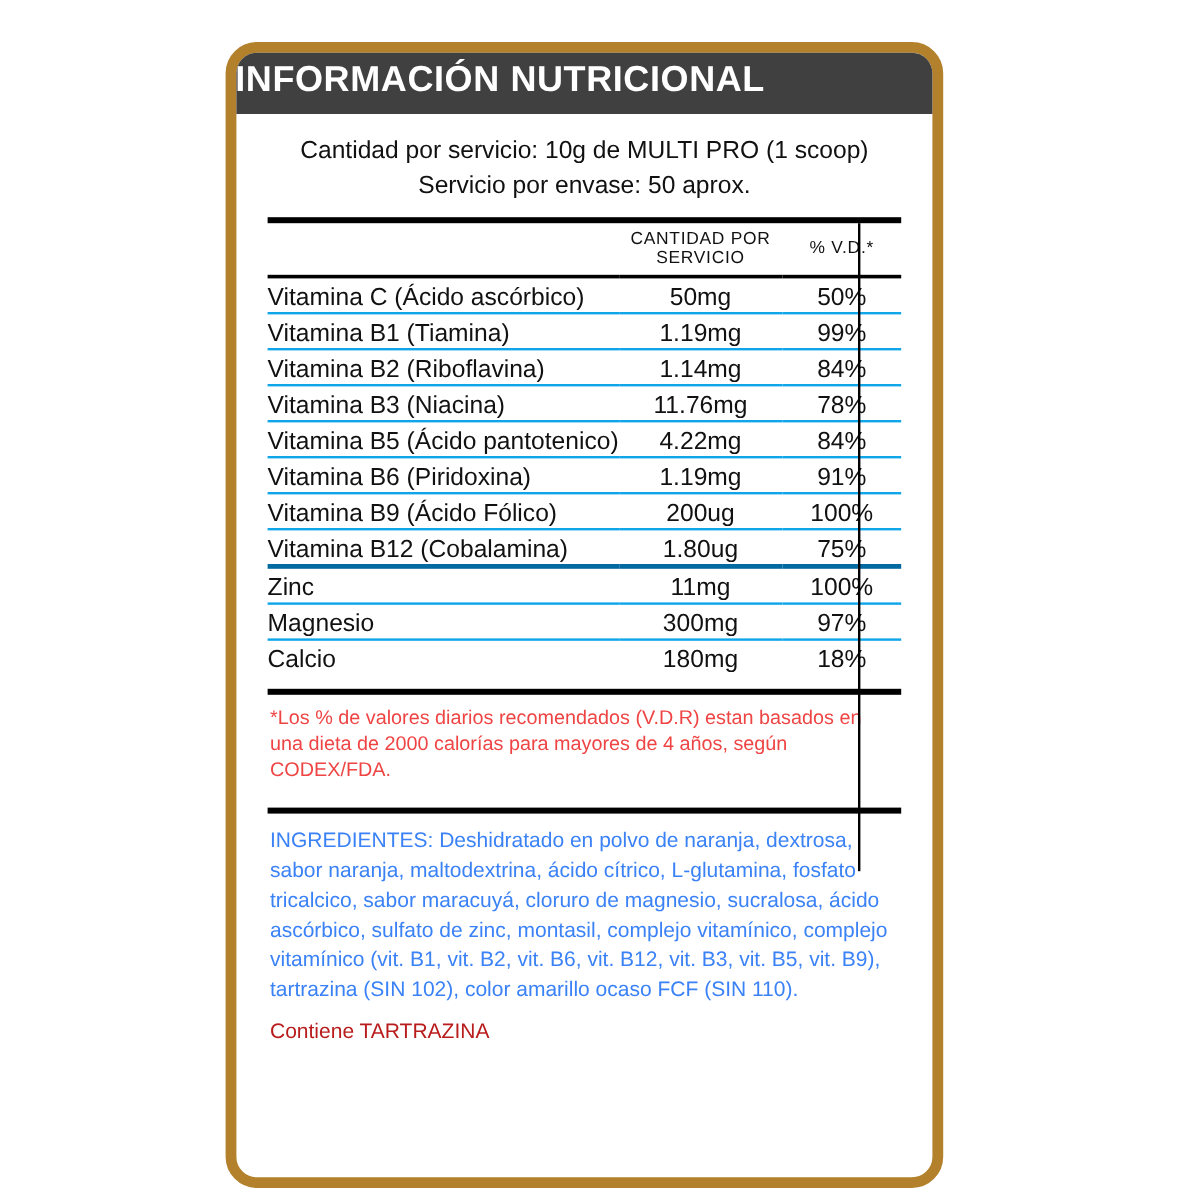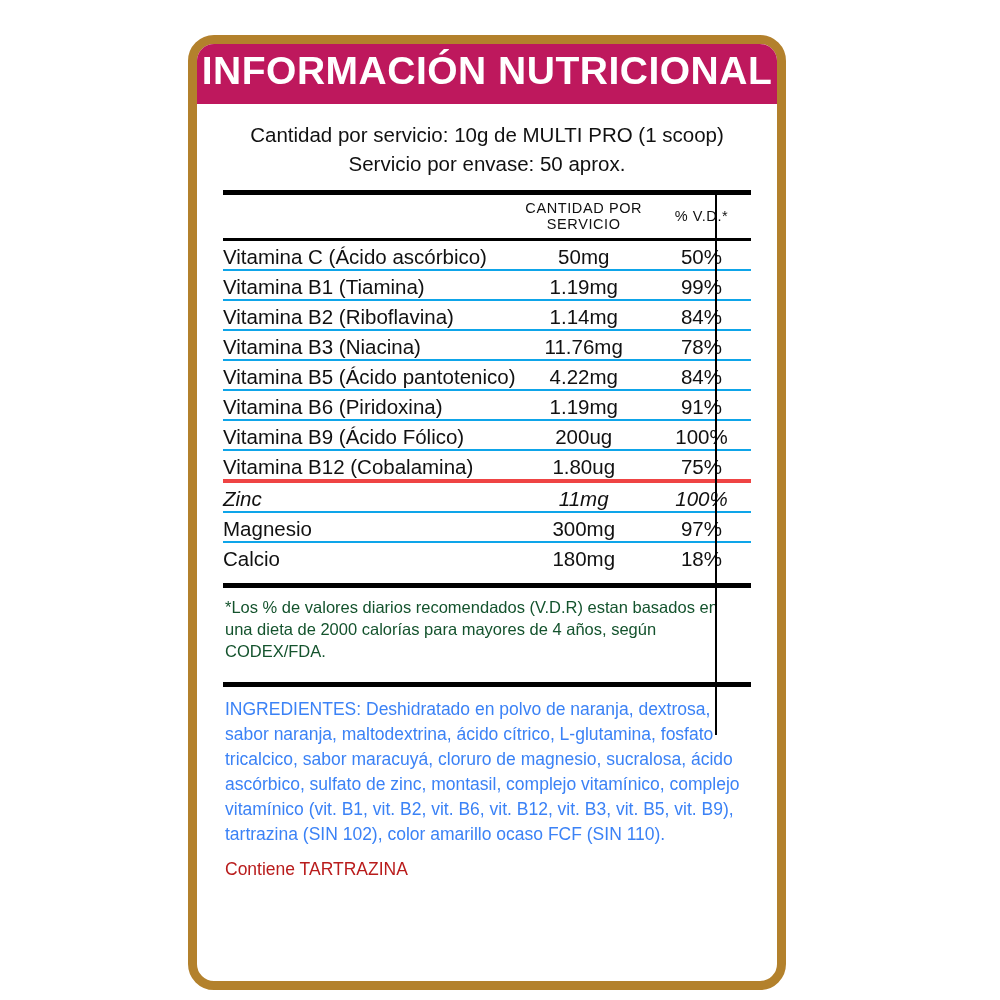--- a/index.html
+++ b/index.html
@@ -16,24 +16,23 @@
     top: 35px;
     width: 598px;
     height: 955px;
     border: 9px solid #b3812c;
     border-radius: 26px;
     box-sizing: border-box;
     background: #ffffff;
     overflow: hidden;
   }
   #title-bar {
-    background: #be185d;
+    background: #404040;
     color: #ffffff;
-    text-align: center;
-    font-size: 39px;
+    font-size: 30px;
     font-weight: bold;
     letter-spacing: 0.5px;
     padding: 8px 0 12px 0;
     line-height: 1.05;
     margin: -1px -1px 0 -1px;
   }
   .inner {
     padding: 0 26px 0 26px;
     box-sizing: border-box;
   }
@@ -69,35 +68,34 @@
     margin-top: 19px;
   }
   tr.hdr td.name { }
   tr.row td {
     border-top: 2px solid #0ea5e9;
   }
   tr.firstrow td {
     border-top: 3px solid #000;
   }
   tr.groupstart td {
-    border-top: 4px solid #ef4444;
-    font-style: italic;
+    border-top: 4px solid #0369a1;
   }
   .table-wrap {
     position: relative;
   }
   .vline {
     position: absolute;
     width: 2px;
     background: #000;
   }
   .footnote {
     font-size: 16.5px;
     line-height: 1.34;
-    color: #14532d;
+    color: #ef4444;
     padding: 8px 2px 8px 2px;
   }
   .ingredients {
     font-size: 17.5px;
     line-height: 1.42;
     color: #3b82f6;
     padding: 10px 2px 0 2px;
   }
   .contains {
     font-size: 17.5px;

